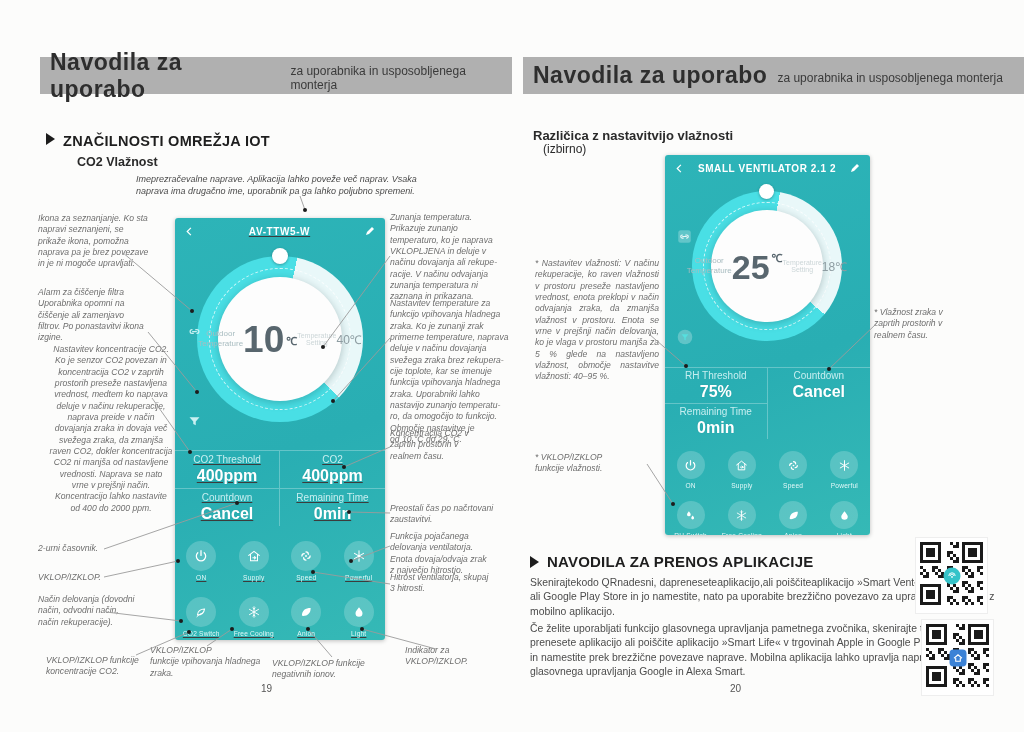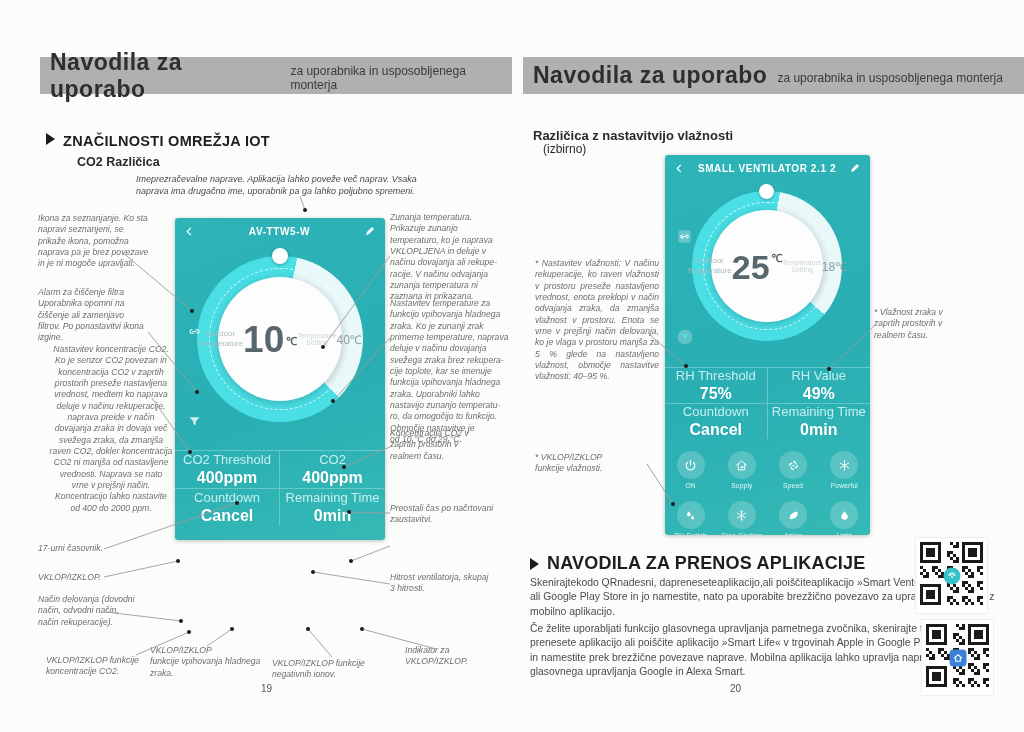--- a/index.html
+++ b/index.html
@@ -32,30 +32,30 @@
   .d-top{font-size:8px;color:#a8bcc0;white-space:pre-line;line-height:1.25;}
   .d-val{font-weight:bold;color:#58666e;display:flex;align-items:flex-start;line-height:1;margin:2px 0 1px;}
   .d-unit{font-size:11px;font-weight:bold;color:#58666e;margin:3px 0 0 2px;}
   .d-setl{font-size:7px;color:#ccd6d8;}
   .d-setv{font-size:12px;color:#8d9ca1;margin-top:1px;}
   .sideicon{position:absolute;opacity:.92;}
   
   .cells{display:grid;grid-template-columns:1fr 1fr;}
   .cell{box-sizing:border-box;border-top:1px solid rgba(255,255,255,.28);display:flex;flex-direction:column;align-items:center;justify-content:center;}
   .cell:nth-child(odd){border-right:1px solid rgba(255,255,255,.28);}
-  .cell .l{font-size:13px;color:rgba(226,249,250,.85);}
+  .cell .l{font-size:10px;color:rgba(226,249,250,.85);}
   .cell .v{font-size:16px;color:#fff;font-weight:bold;margin-top:2px;text-shadow:0 0 2px rgba(0,0,0,.08);}
   
   .btnrow{display:grid;grid-template-columns:repeat(4,1fr);}
   .appbtn{display:flex;flex-direction:column;align-items:center;justify-content:center;padding-top:6px;}
   .circ{width:30px;height:30px;border-radius:50%;background:rgba(255,255,255,.20);display:flex;align-items:center;justify-content:center;}
   .appbtn .bl{font-size:6.6px;color:rgba(235,252,252,.95);margin-top:3px;letter-spacing:.2px;}
   
   .prose{position:absolute;font-size:10.4px;line-height:1.38;color:#4b4b4b;}
-  .dl-title{font-size:18px;font-weight:bold;color:#1e1e1e;letter-spacing:.2px;}
+  .dl-title{font-size:15px;font-weight:bold;color:#1e1e1e;letter-spacing:.2px;}
   .pageno{position:absolute;font-size:10px;color:#555;}
   .qr{position:absolute;background:#fff;padding:4px;box-shadow:0 0 0 1px #eee;}
   .qr .logo{position:absolute;left:50%;top:50%;transform:translate(-50%,-50%);width:17px;height:17px;
             display:flex;align-items:center;justify-content:center;}
   svg.lines{position:absolute;left:0;top:0;pointer-events:none;}
 </style>
 </head>
 <body>
 
 <div id="canvas">
@@ -66,21 +66,21 @@
   </div>
   <div class="band" style="left:523px;width:501px;">
     <span class="t">Navodila za uporabo</span>
     <span class="s">za uporabnika in usposobljenega monterja</span>
   </div>
 
   <div style="position:absolute;left:46px;top:133px;display:flex;gap:8px;align-items:flex-start;">
     <span class="arrow"></span>
     <div>
       <div class="sec-title">ZNAČILNOSTI OMREŽJA IOT</div>
-      <div class="sec-sub" style="margin:6px 0 0 14px;">CO2 Različica</div>
+      <div class="sec-sub" style="margin:6px 0 0 14px;">CO2 Vlažnost</div>
     </div>
   </div>
   <div class="ann dark" style="left:136px;top:174px;width:360px;font-size:9px;">Imeprezračevalne naprave. Aplikacija lahko poveže več naprav. Vsaka
 naprava ima drugačno ime, uporabnik pa ga lahko poljubno spremeni.</div>
 
   <div class="ann" style="left:38px;top:213px;width:140px;">Ikona za seznanjanje. Ko sta
 napravi seznanjeni, se
 prikaže ikona, pomožna
 naprava pa je brez povezave
 in je ni mogoče upravljati.</div>
@@ -97,21 +97,21 @@
 deluje v načinu rekuperacije,
 naprava preide v način
 dovajanja zraka in dovaja več
 svežega zraka, da zmanjša
 raven CO2, dokler koncentracija
 CO2 ni manjša od nastavljene
 vrednosti. Naprava se nato
 vrne v prejšnji način.
 Koncentracijo lahko nastavite
 od 400 do 2000 ppm.</div>
-  <div class="ann" style="left:38px;top:543px;width:110px;">17-urni časovnik.</div>
+  <div class="ann" style="left:38px;top:543px;width:110px;">2-urni časovnik.</div>
   <div class="ann" style="left:38px;top:572px;width:110px;">VKLOP/IZKLOP.</div>
   <div class="ann" style="left:38px;top:594px;width:130px;">Način delovanja (dovodni
 način, odvodni način,
 način rekuperacije).</div>
   <div class="ann center" style="left:46px;top:655px;width:130px;">VKLOP/IZKLOP funkcije
 koncentracije CO2.</div>
 
   <div class="ann" style="left:150px;top:645px;width:140px;">VKLOP/IZKLOP
 funkcije vpihovanja hladnega
 zraka.</div>
@@ -139,26 +139,30 @@
 zraka. Uporabniki lahko
 nastavijo zunanjo temperatu-
 ro, da omogočijo to funkcijo.
 Območje nastavitve je
 od 10 °C do 29 °C.</div>
   <div class="ann" style="left:390px;top:428px;width:115px;">Koncentracija CO2 v
 zaprtih prostorih v
 realnem času.</div>
   <div class="ann" style="left:390px;top:503px;width:124px;">Preostali čas po načrtovani
 zaustavitvi.</div>
+  <div class="ann" style="left:390px;top:531px;width:124px;">Funkcija pojačanega
+delovanja ventilatorja.
+Enota dovaja/odvaja zrak
+z največjo hitrostjo.</div>
   <div class="ann" style="left:390px;top:572px;width:124px;">Hitrost ventilatorja, skupaj
 3 hitrosti.</div>
 
   <div class="pageno" style="left:261px;top:683px;">19</div>
 
-  <div class="phone" style="left:175px;top:218px;width:210px;height:322px;">
+  <div class="phone" style="left:175px;top:218px;width:210px;height:422px;text-decoration:underline;">
     <div class="ph-head">
       <svg width="11" height="11" viewBox="0 0 24 24">
           <path d="M15 4l-8 8 8 8" stroke="#fff" stroke-width="2.6" fill="none"></path>
         </svg>
       <div class="ph-title">AV-TTW5-W</div>
       <svg width="12" height="12" viewBox="0 0 24 24">
           <path d="M4 20l2-6L16 4l4 4L10 18z" fill="#fff"></path>
         </svg>
     </div>
     <div class="dialwrap" style="height:206px;">
@@ -312,24 +316,20 @@
         </svg>
       <svg class="sideicon" style="left:12px;top:148px;" width="16" height="16" viewBox="0 0 24 24">
           <circle cx="12" cy="12" r="11" fill="rgba(255,255,255,.28)"></circle>
           <path d="M7 8h10l-4 5v4l-2-1v-3z" fill="#5ae4e2"></path>
         </svg>
     </div>
     <div class="cells" style="grid-template-rows:36px 36px;">
       <div class="cell">
           <span class="l">RH Threshold</span>
           <span class="v">75%</span>
-        </div>
-      <div class="cell">
-          <span class="l">RH Value</span>
-          <span class="v">49%</span>
         </div>
       <div class="cell">
           <span class="l">Countdown</span>
           <span class="v">Cancel</span>
         </div>
       <div class="cell">
           <span class="l">Remaining Time</span>
           <span class="v">0min</span>
         </div>
     </div>

